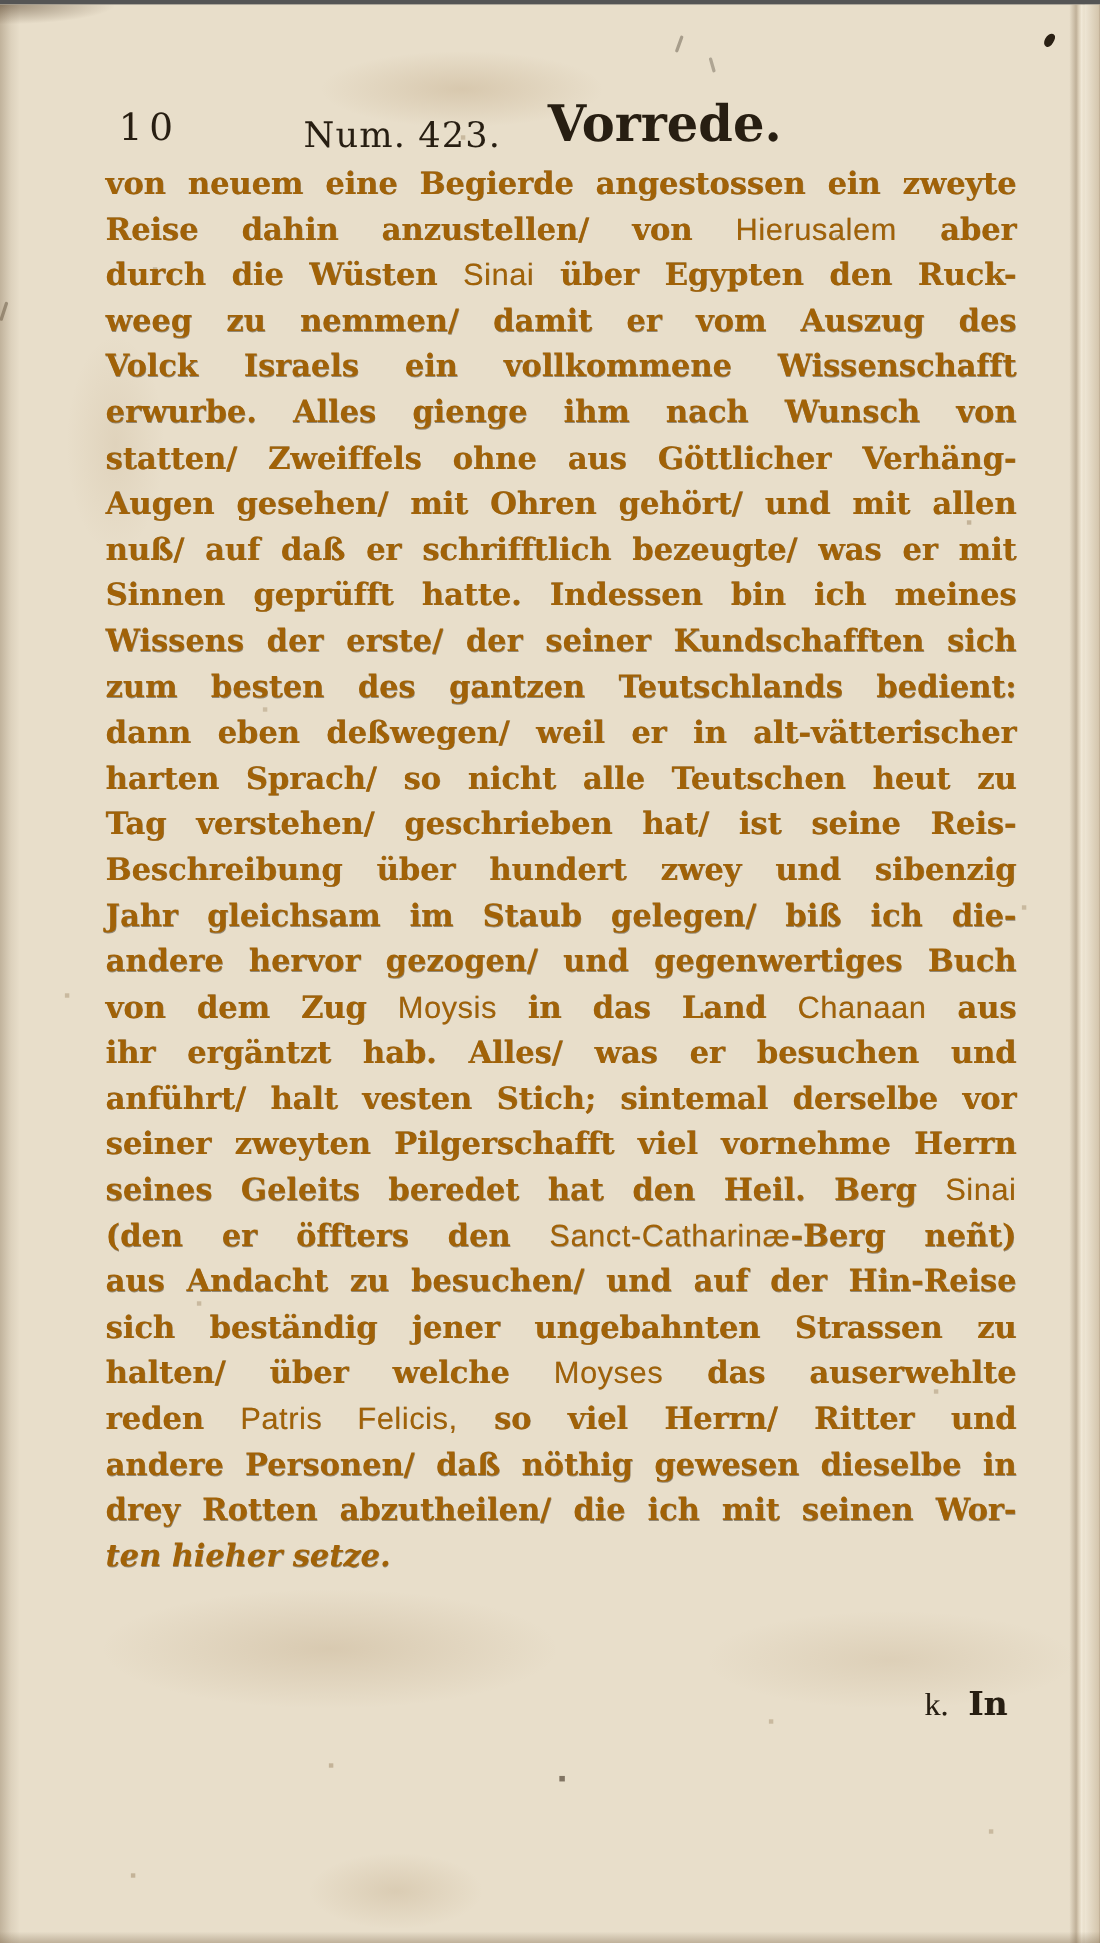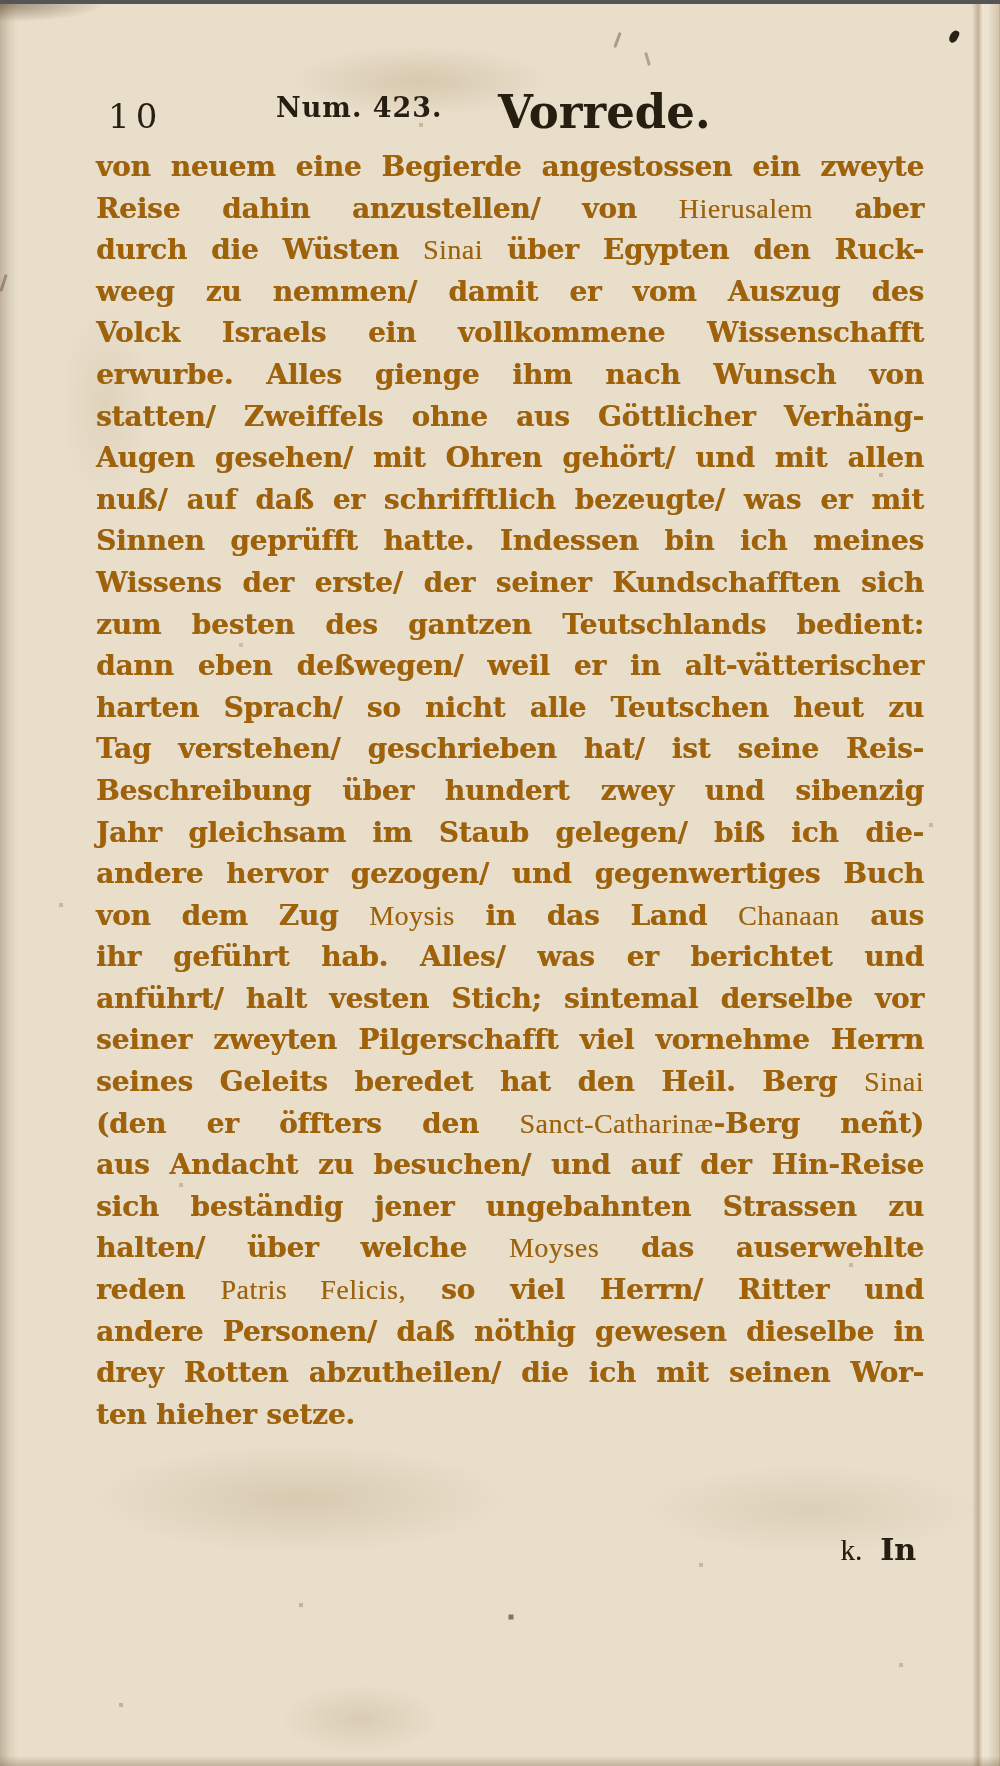--- a/index.html
+++ b/index.html
@@ -68,44 +68,44 @@
   .mark-faint-1 { left: 616px; top: 28px; width: 3px; height: 16px; background: rgba(70,60,45,0.4); transform: rotate(20deg); border-radius: 2px; }
   .mark-faint-2 { left: 646px; top: 48px; width: 3px; height: 14px; background: rgba(70,60,45,0.35); transform: rotate(-16deg); border-radius: 2px; }
   .mark-left-margin { left: 2px; top: 270px; width: 3px; height: 18px; background: rgba(80,65,45,0.45); transform: rotate(18deg); border-radius: 2px; }
 
   
   .header-pageno {
     position: absolute; left: 108px; top: 92px;
     font-size: 34px; letter-spacing: 6px; font-weight: 400;
   }
   .header-num {
-    position: absolute; left: 276px; top: 88px;
-    font-size: 27px; font-weight: 700; letter-spacing: 1px;
+    position: absolute; left: 276px; top: 100px;
+    font-size: 32px; font-weight: 400; letter-spacing: 1px;
   }
   .header-title {
     position: absolute; left: 498px; top: 82px;
     font-size: 45px; font-weight: 700; letter-spacing: 0px;
     transform: scaleY(1.02);
   }
 
   
   .body-text {
     position: absolute; left: 96px; top: 142px; width: 828px;
   }
   .body-line {
     font-size: 28px; font-weight: 700; line-height: 41.6px;
     height: 41.6px; overflow: visible; white-space: nowrap;
     text-align: justify; text-align-last: justify;
     letter-spacing: -0.2px;
     color: #a16207;
     text-shadow: 0.4px 0.4px 0.5px rgba(40,30,17,0.45);
   }
-  .body-line.no-justify { text-align: left; text-align-last: left; }
+  .body-line.no-justify { text-align: left; text-align-last: left; font-style: italic; }
   .antiqua {
-    font-family: Liberation Serif, serif;
+    font-family: Liberation Sans, sans-serif;
     font-weight: 400; letter-spacing: 0.5px;
     text-shadow: 0.3px 0.3px 0.4px rgba(40,30,17,0.35);
   }
 
   
   .catchword-row {
     position: absolute; right: 84px; top: 1528px;
     font-size: 30px; font-weight: 700;
     text-shadow: 0.4px 0.4px 0.5px rgba(40,30,17,0.45);
   }
@@ -144,21 +144,21 @@
       <div class="body-line"><span>Sinnen geprüfft hatte.  Indessen bin ich meines</span></div>
       <div class="body-line"><span>Wissens der erste/ der seiner Kundschafften sich</span></div>
       <div class="body-line"><span>zum besten des gantzen Teutschlands bedient:</span></div>
       <div class="body-line"><span>dann eben deßwegen/ weil er in alt-vätterischer</span></div>
       <div class="body-line"><span>harten Sprach/ so nicht alle Teutschen heut zu</span></div>
       <div class="body-line"><span>Tag verstehen/ geschrieben hat/ ist seine Reis-</span></div>
       <div class="body-line"><span>Beschreibung über hundert zwey und sibenzig</span></div>
       <div class="body-line"><span>Jahr gleichsam im Staub gelegen/ biß ich die-</span></div>
       <div class="body-line"><span>andere hervor gezogen/ und gegenwertiges Buch</span></div>
       <div class="body-line"><span>von dem Zug </span><span class="antiqua">Moysis</span><span> in das Land </span><span class="antiqua">Chanaan</span><span> aus</span></div>
-      <div class="body-line"><span>ihr geführt hab.  Alles/ was er berichtet und</span></div>
+      <div class="body-line"><span>ihr ergäntzt hab.  Alles/ was er besuchen und</span></div>
       <div class="body-line"><span>anführt/ halt vesten Stich; sintemal derselbe vor</span></div>
       <div class="body-line"><span>seiner zweyten Pilgerschafft viel vornehme Herrn</span></div>
       <div class="body-line"><span>seines Geleits beredet hat den Heil. Berg </span><span class="antiqua">Sinai</span></div>
       <div class="body-line"><span>(den er öffters den </span><span class="antiqua">Sanct-Catharinæ</span><span>-Berg neñt)</span></div>
       <div class="body-line"><span>aus Andacht zu besuchen/ und auf der Hin-Reise</span></div>
       <div class="body-line"><span>sich beständig jener ungebahnten Strassen zu</span></div>
       <div class="body-line"><span>halten/ über welche </span><span class="antiqua">Moyses</span><span> das auserwehlte</span></div>
       <div class="body-line"><span>reden </span><span class="antiqua">Patris Felicis,</span><span> so viel Herrn/ Ritter und</span></div>
       <div class="body-line"><span>andere Personen/ daß nöthig gewesen dieselbe in</span></div>
       <div class="body-line"><span>drey Rotten abzutheilen/ die ich mit seinen Wor-</span></div>

